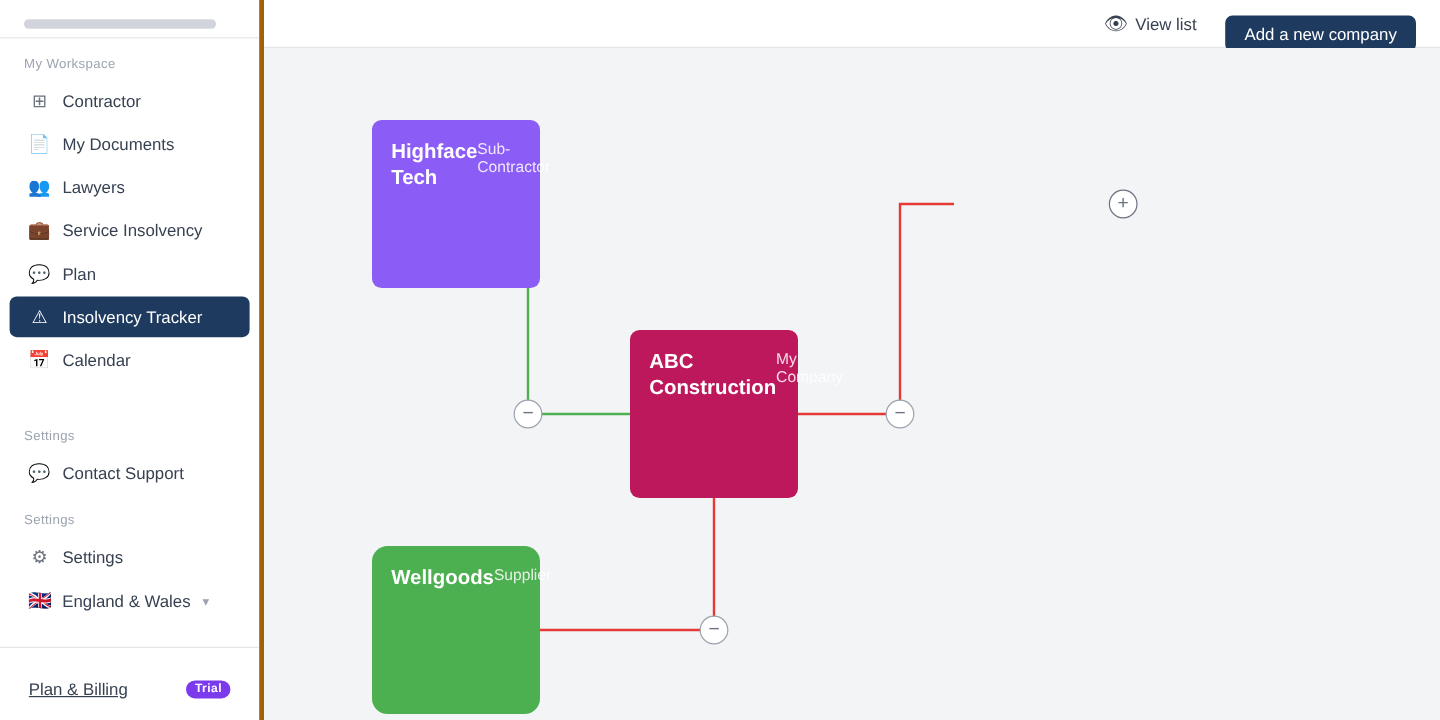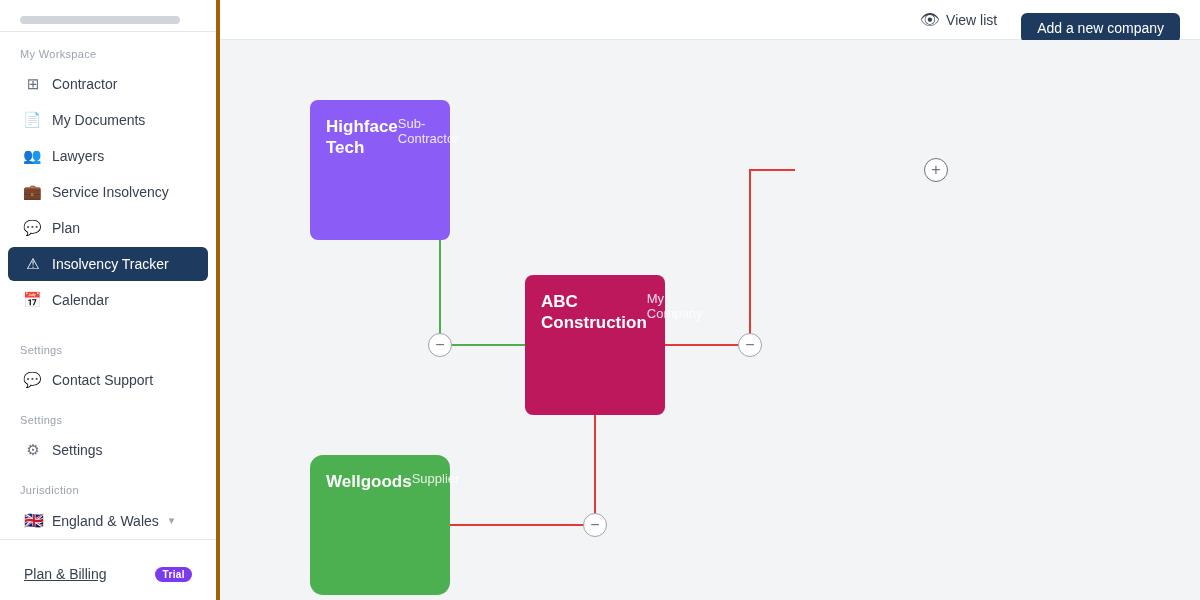--- a/index.html
+++ b/index.html
@@ -254,21 +254,20 @@
     <span class="sidebar-icon">💬</span>
     <span>Contact Support</span>
   </div>
 
   <div class="sidebar-section-label">Settings</div>
   <div class="sidebar-item">
     <span class="sidebar-icon">⚙</span>
     <span>Settings</span>
   </div>
 
-  <div class="sidebar-section-label">Jurisdiction</div>
   <div class="jurisdiction-item">
     <span class="flag-icon">🇬🇧</span>
     <span>England &amp; Wales</span>
     <span style="color:#9ca3af; font-size:11px; margin-left:2px;">▾</span>
   </div>
 
   <div class="sidebar-bottom">
     <div class="plan-billing">
       <span class="plan-label">Plan &amp; Billing</span>
       <span class="trial-badge">Trial</span>

